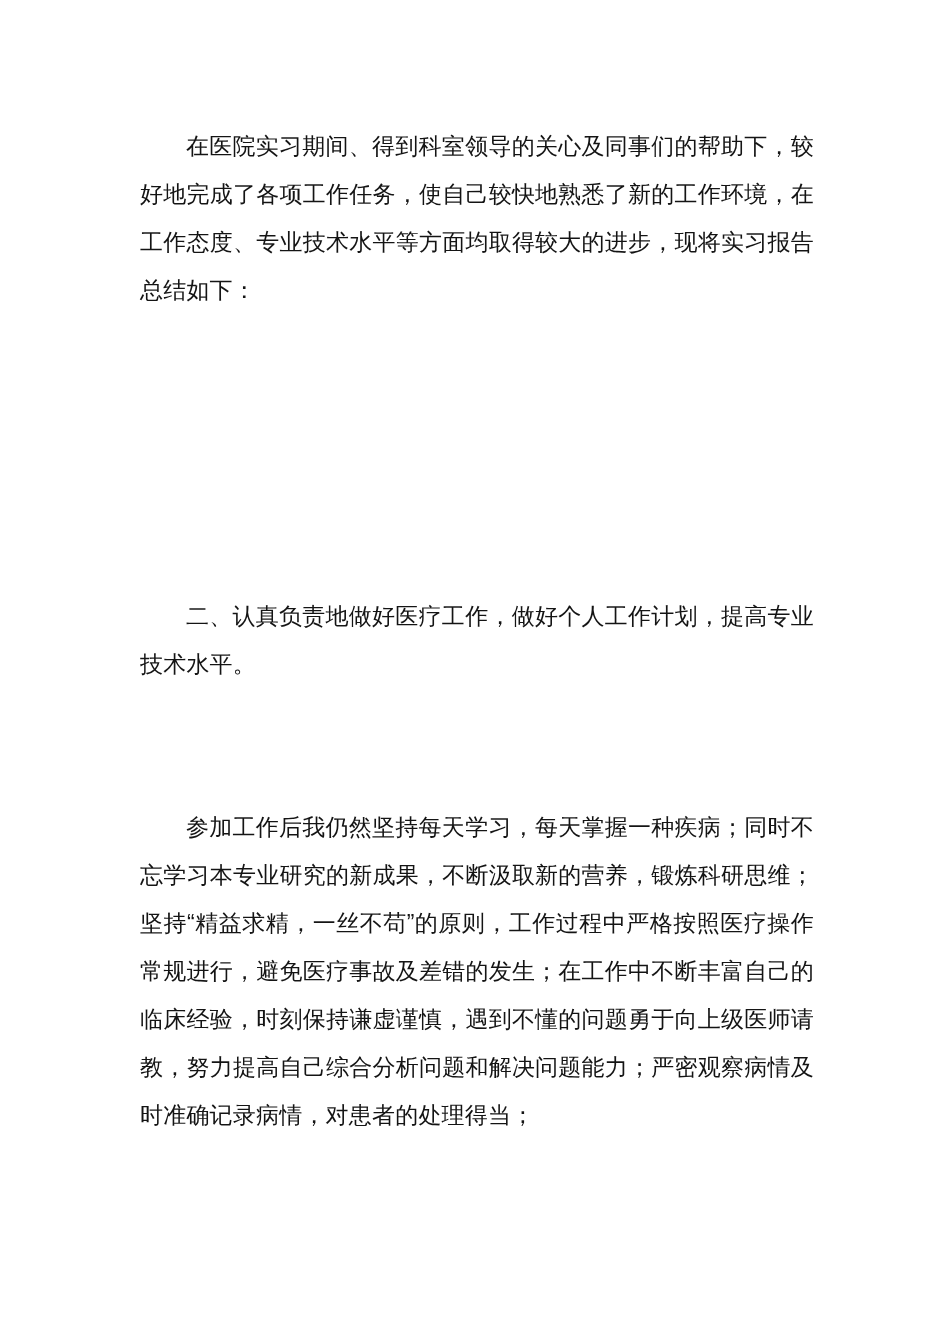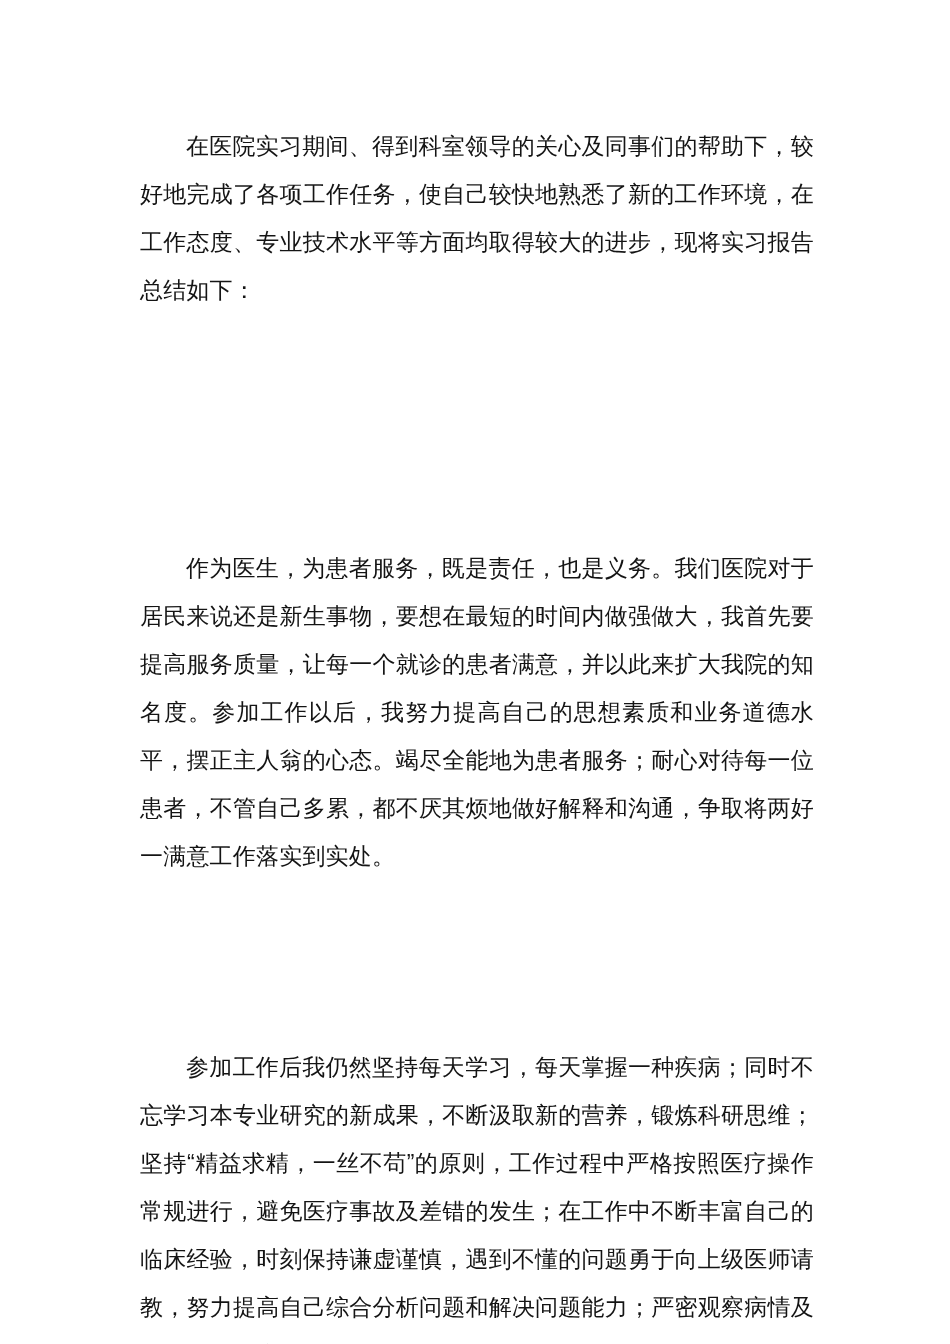--- a/index.html
+++ b/index.html
@@ -46,23 +46,23 @@
 <div class="page">
   <div class="content">
 
     <p class="para">在医院实习期间、得到科室领导的关心及同事们的帮助下，较好地完成了各项工作任务，使自己较快地熟悉了新的工作环境，在工作态度、专业技术水平等方面均取得较大的进步，现将实习报告总结如下：</p>
 
     <div class="gap-large"></div>
 
 
     <div class="gap-large"></div>
 
-    <p class="para">作为医生，为患者服务，既是责任，也是义务。我们医院对于居民来说还是新生事物，要想在最短的时间内做强做大，我首先要提高服务质量，让每一个就诊的患者满意，并以此来扩大我院的知名度。参加工作以后，我努力提高自己的思想素质和业务道德水平，摆正主人翁的心态。竭尽全能地为患者服务；耐心对待每一位患者，不管自己多累，都不厌其烦地做好解释和沟通，争取将两好一满意工作落实到实处。</p>
 
     <div class="gap-small"></div>
 
+    <p class="heading">二、认真负责地做好医疗工作，做好个人工作计划，提高专业技术水平。</p>
 
     <div class="gap-large"></div>
 
     <p class="para">参加工作后我仍然坚持每天学习，每天掌握一种疾病；同时不忘学习本专业研究的新成果，不断汲取新的营养，锻炼科研思维；坚持“精益求精，一丝不苟”的原则，工作过程中严格按照医疗操作常规进行，避免医疗事故及差错的发生；在工作中不断丰富自己的临床经验，时刻保持谦虚谨慎，遇到不懂的问题勇于向上级医师请教，努力提高自己综合分析问题和解决问题能力；严密观察病情及时准确记录病情，对患者的处理得当；</p>
 
   </div>
 </div>
 
 </body></html>

